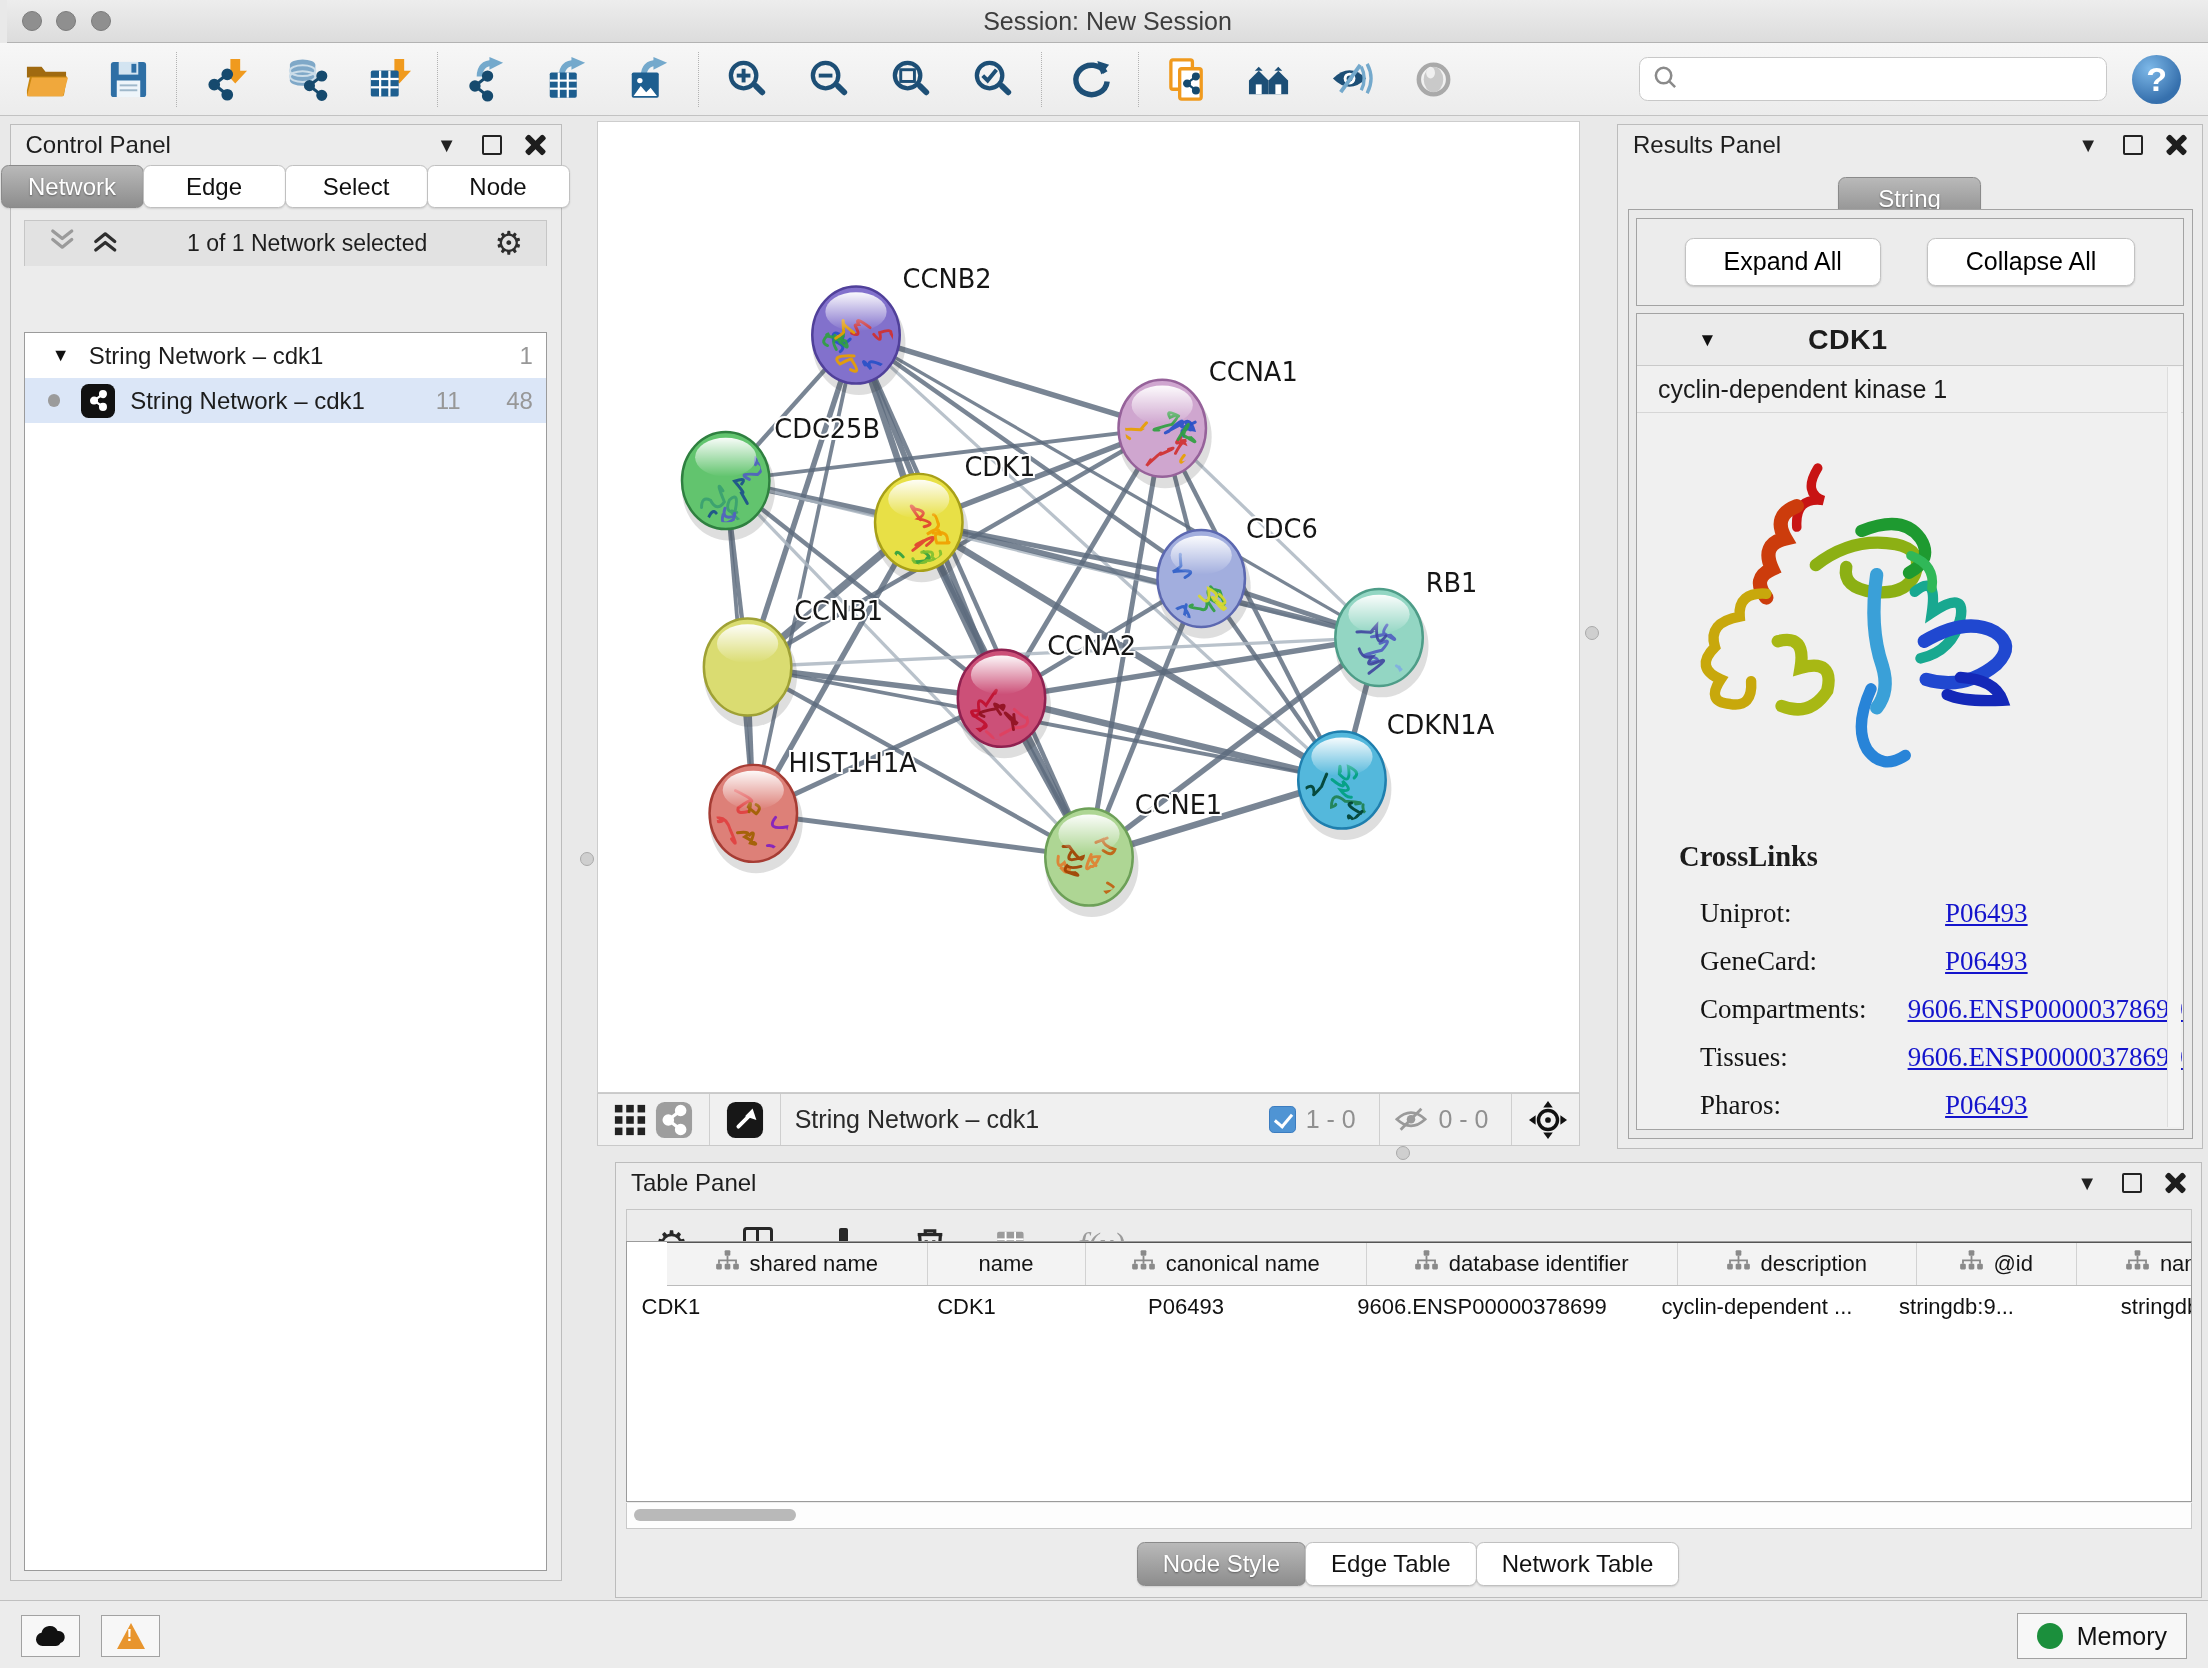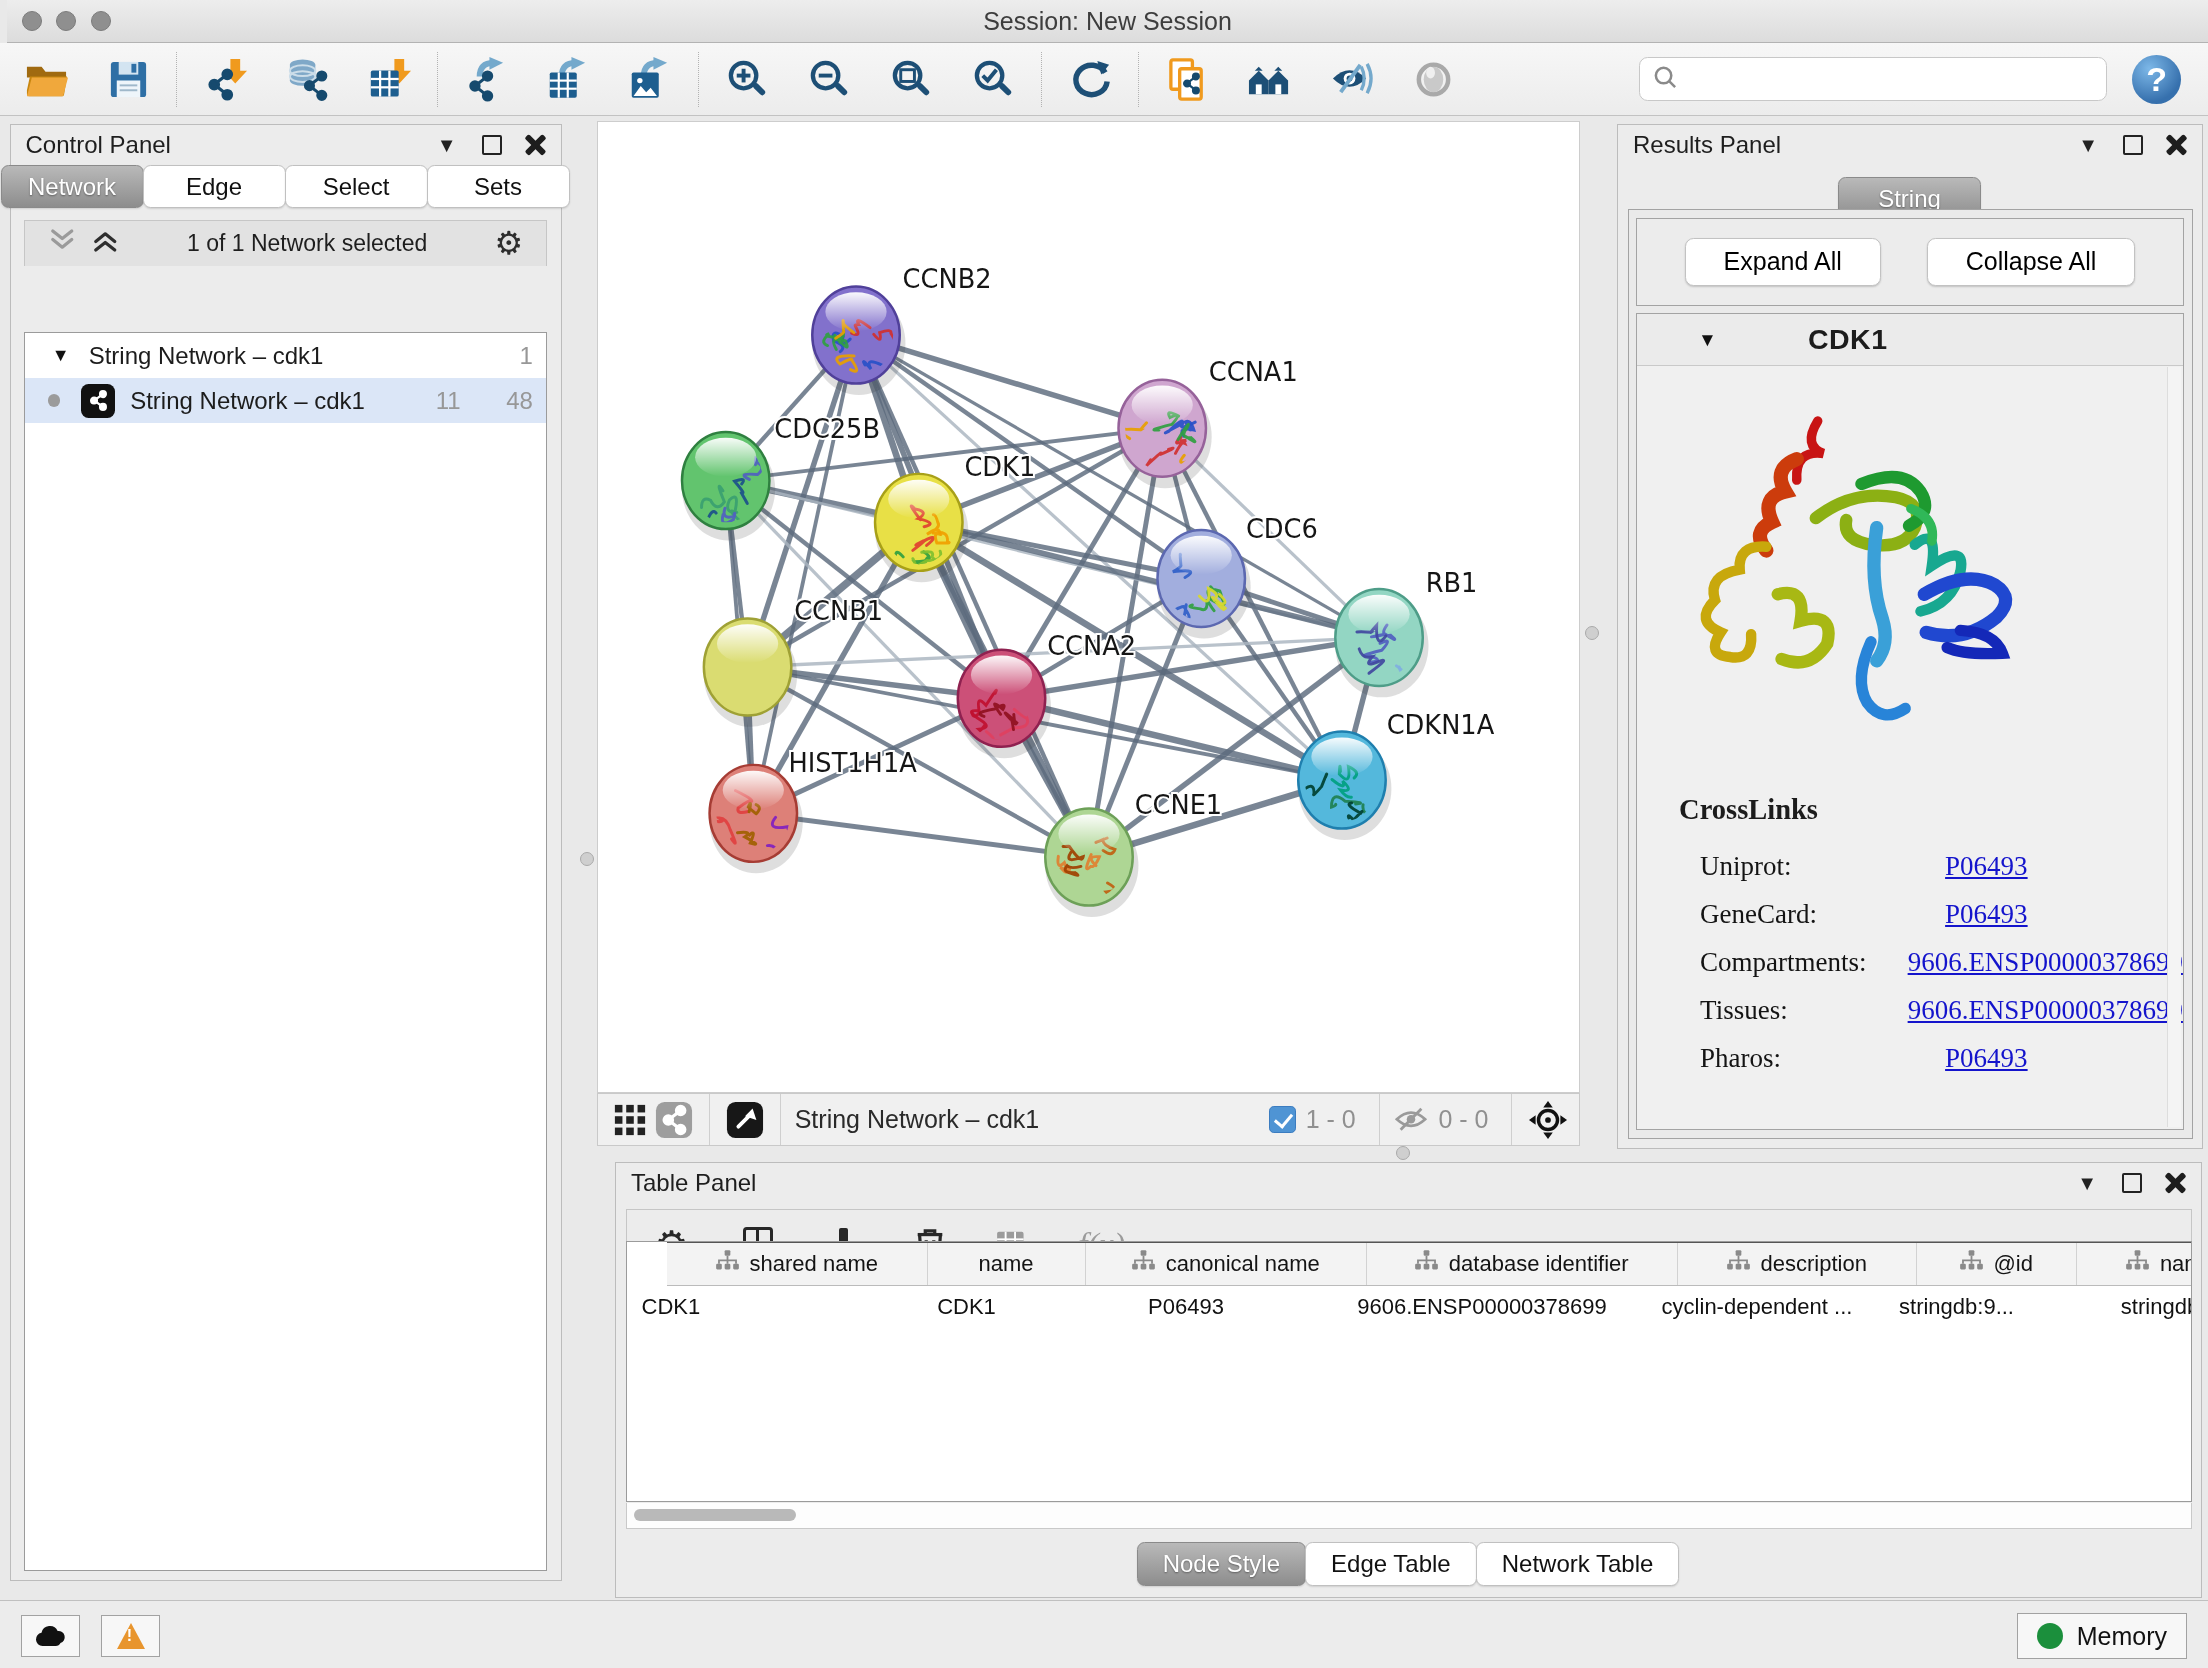--- a/index.html
+++ b/index.html
@@ -360,21 +360,21 @@
     <span>Control Panel</span>
     <span class="ph-spacer"></span>
     <span class="ph-tri">▼</span>
     <span class="ph-box"></span>
     <span class="x-icon"></span>
   </div>
   <div class="tabrow" id="cp-tabs">
       <div class="tab selected">Network</div>
       <div class="tab">Edge</div>
       <div class="tab">Select</div>
-      <div class="tab">Sets</div>
+      <div class="tab">Node</div>
     </div>
   <div class="selbar">
     <span style="margin-right:15px;">
       <svg width="28.5" height="27" viewBox="0 0 30 28">
           <path d="M5 4 l10 8 10-8 M5 13 l10 8 10-8" fill="none" stroke="#9a9a9a" stroke-width="3.4" stroke-linecap="round" stroke-linejoin="round"></path>
         </svg>
     </span>
     <span>
       <svg width="28.5" height="27" viewBox="0 0 30 28">
           <path d="M5 24 l10-8 10 8 M5 15 l10-8 10 8" fill="none" stroke="#2e2e2e" stroke-width="3.4" stroke-linecap="round" stroke-linejoin="round"></path>
@@ -735,20 +735,21 @@
   <div class="results-box">
     <div class="expand-box">
       <button class="rbtn">Expand All</button>
       <button class="rbtn">Collapse All</button>
     </div>
     <div class="entry-box">
       <div class="entry-head">
         <span class="tri">▼</span>
         <span class="nm">CDK1</span>
       </div>
+      <div class="entry-desc">cyclin-dependent kinase 1</div>
       <div class="protein-wrap">
         <span>
         <svg width="352" height="352" viewBox="0 0 370 370">
           <g fill="none" stroke-linecap="round">
             <path d="M150 18 q-16 26 6 34 q-30 -4 -28 28" stroke="#c81414" stroke-width="10"></path>
             <path d="M128 58 q-26 10 -12 34 q-26 6 -14 32 q-22 10 -6 30" stroke="#cc3c0c" stroke-width="15"></path>
             <path d="M96 150 q-30 -2 -28 24 q-34 6 -26 32 q-22 22 6 34 q-16 24 10 26 q24 4 22 -24" stroke="#c8a80c" stroke-width="11"></path>
             <path d="M108 200 q30 -8 24 28 q36 -10 28 24 q-18 28 -48 16" stroke="#a8b814" stroke-width="13"></path>
             <path d="M148 120 q38 -30 84 -22 q30 6 20 32 q-10 22 -44 18 q-32 -4 -28 -26" stroke="#8cb014" stroke-width="13"></path>
             <path d="M196 84 q44 -18 62 8 q14 22 -12 36" stroke="#1e9a30" stroke-width="13"></path>

